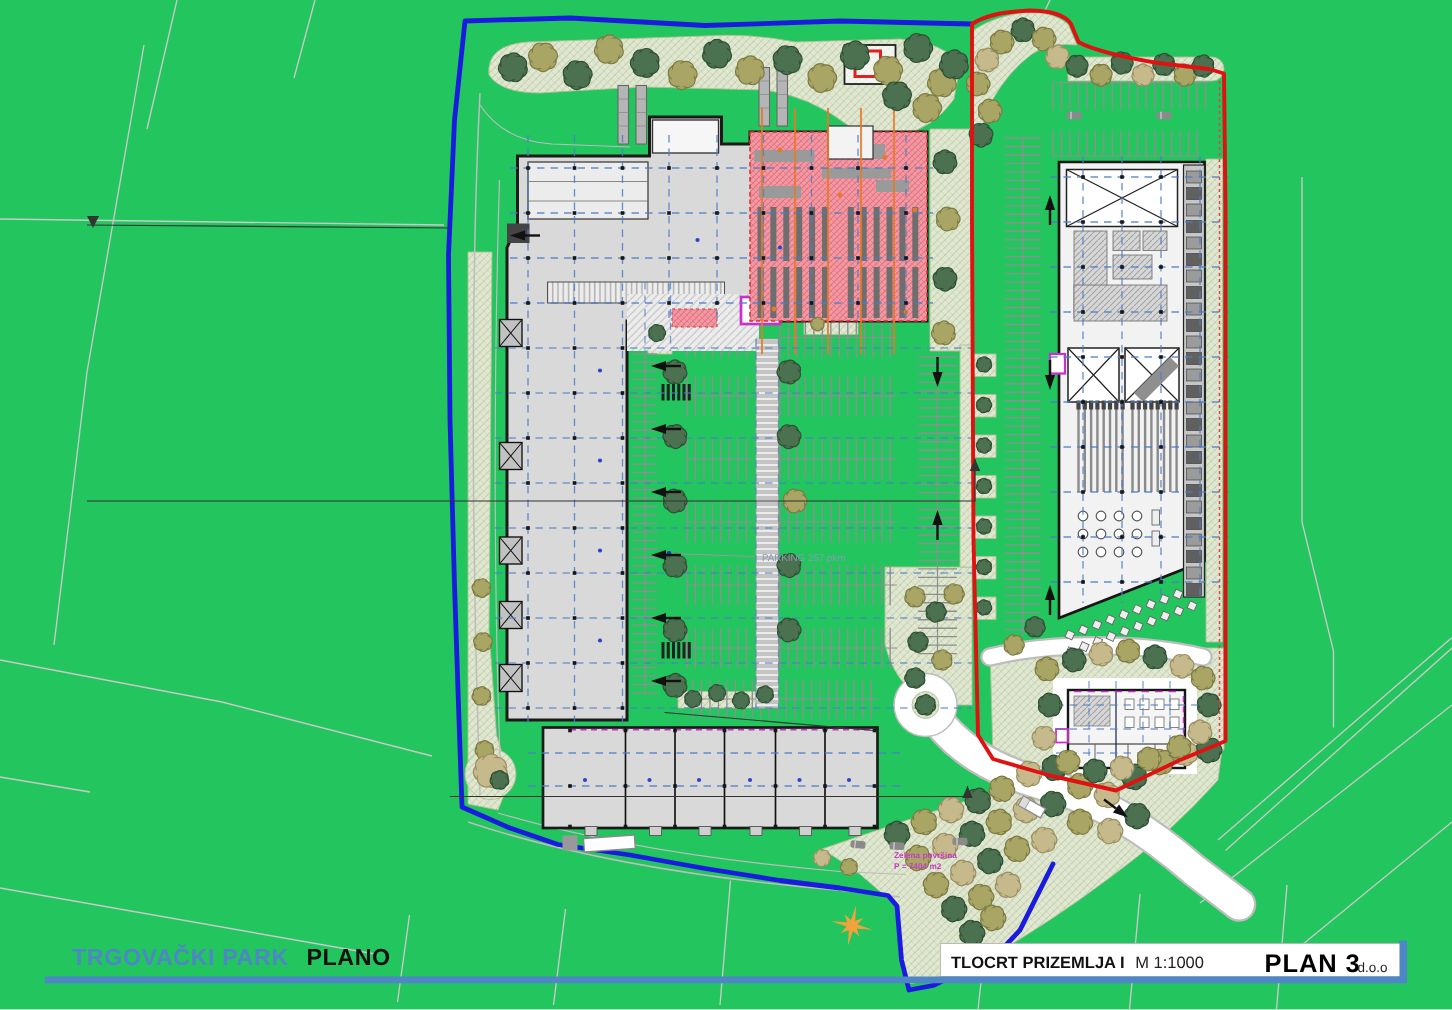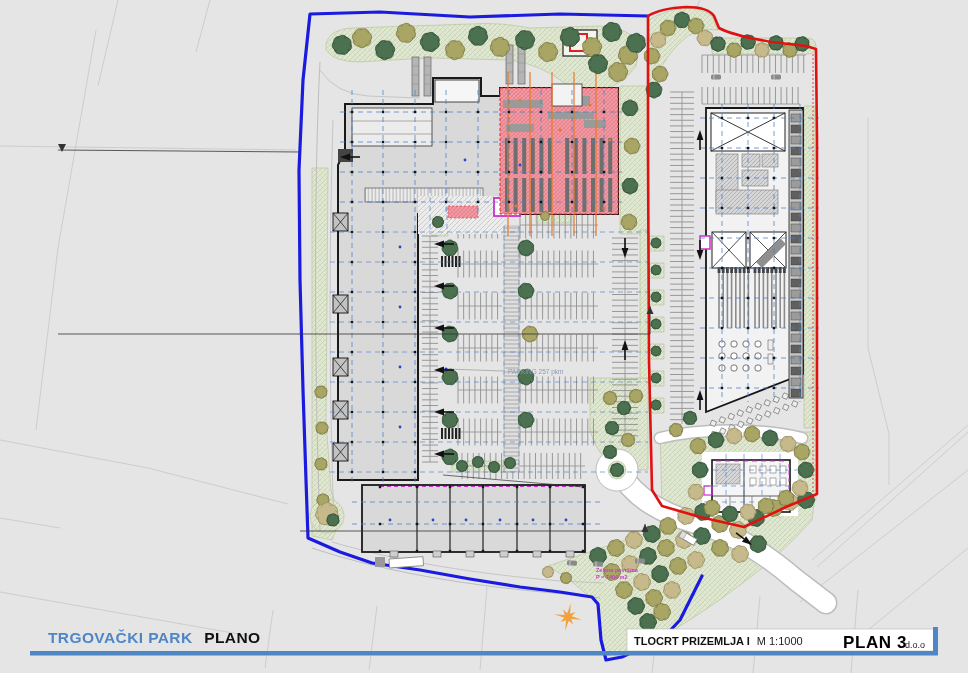--- a/index.html
+++ b/index.html
@@ -1,16 +1,16 @@
 <!DOCTYPE html>
 <html><head>
 <meta charset="utf-8">
 <style>
   html,body{margin:0;padding:0;background:#fff;}
-  .stage{position:relative;width:968px;height:673px;background:#e5e5e5;overflow:hidden;
+  .stage{position:relative;width:968px;height:673px;background:#22c55e;overflow:hidden;
          font-family:"Liberation Sans",sans-serif;}
   svg{position:absolute;left:0;top:0;}
   text{font-family:"Liberation Sans",sans-serif;}
 </style>
 </head>
 <body>
 
 <div class="stage">
 <svg width="968" height="673" viewBox="0 0 968 673">
   <defs>

